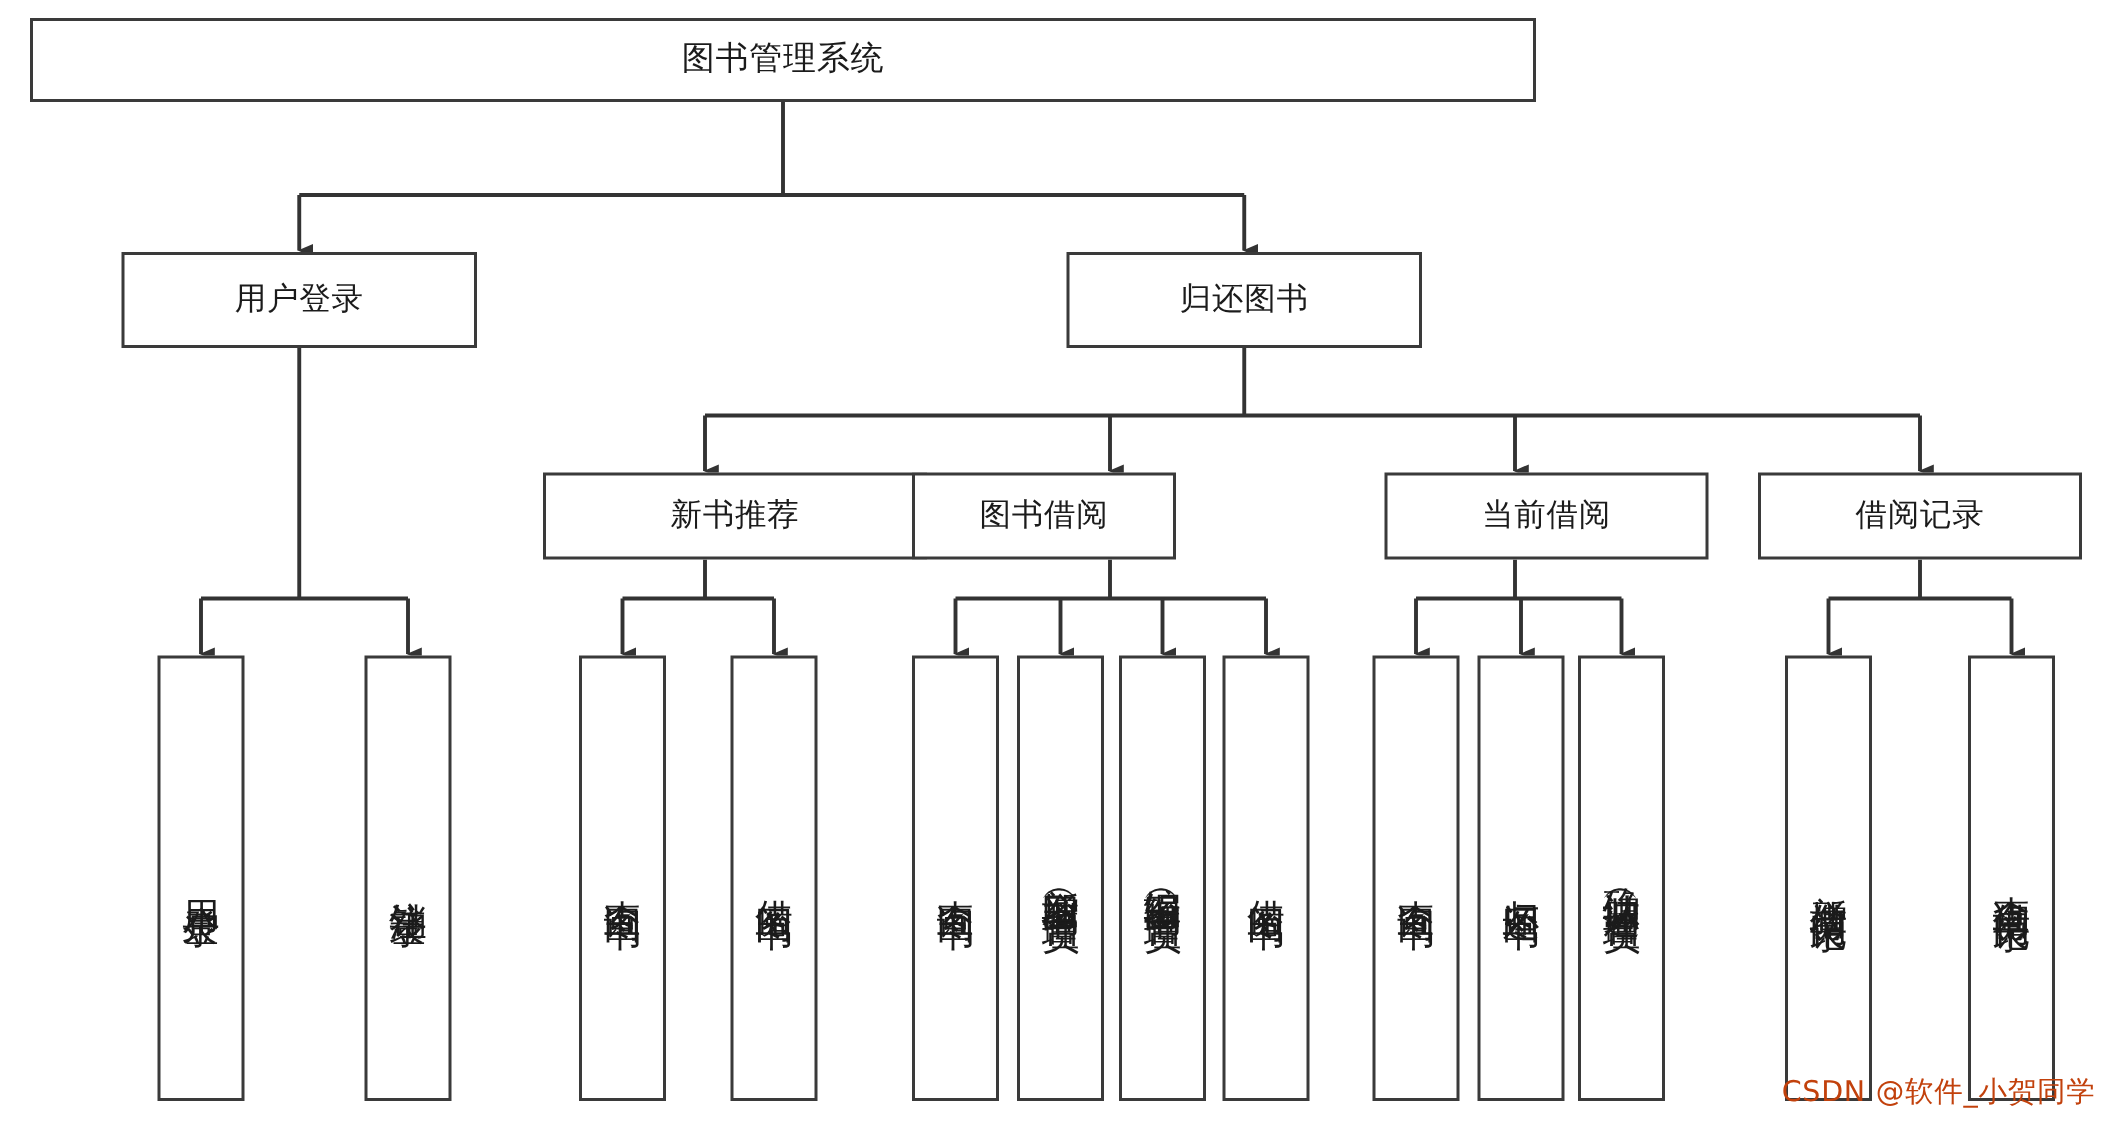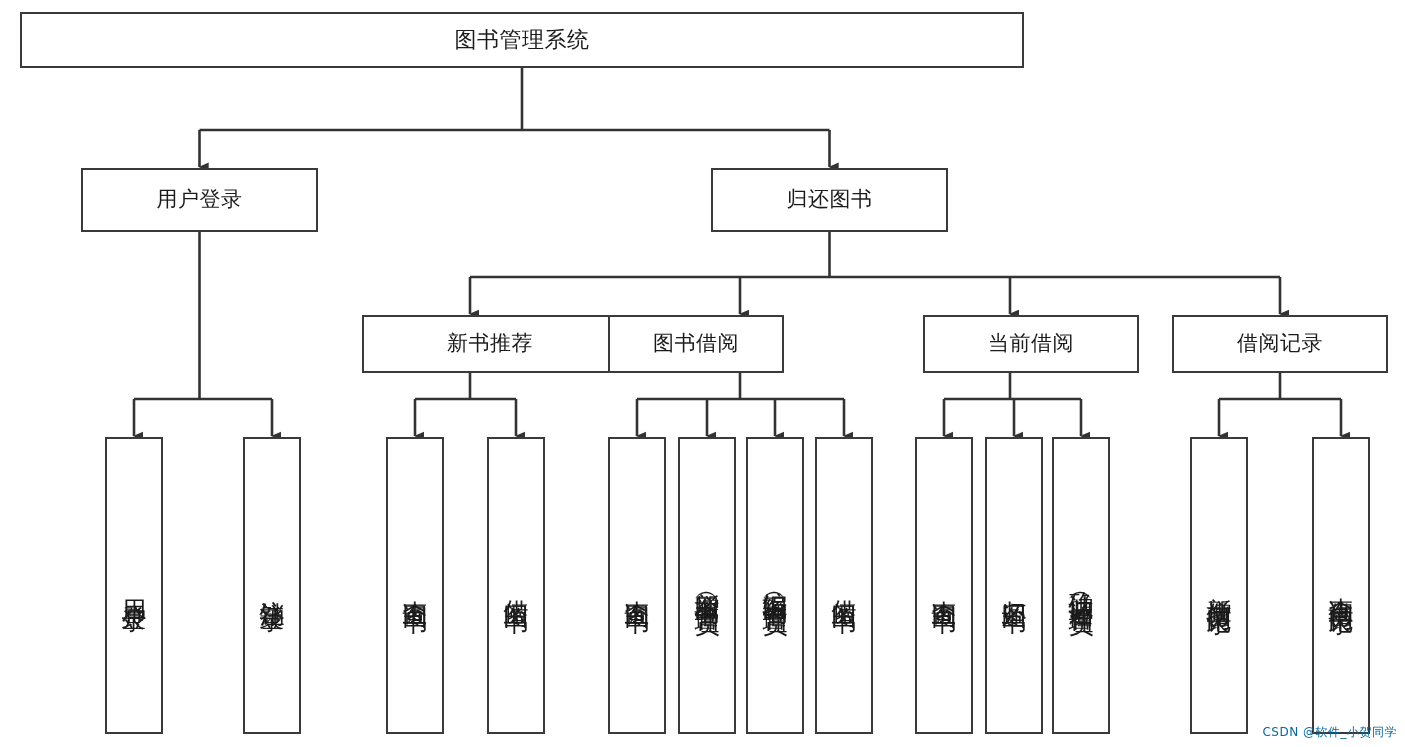--- a/index.html
+++ b/index.html
@@ -58,22 +58,22 @@
     text-orientation: upright;
     font-size: 25px;
     letter-spacing: 3px;
     line-height: 1;
     white-space: nowrap;
   }
   .watermark {
     position: absolute;
     right: 8px;
     bottom: 6px;
-    font-size: 12px;
-    color: #0369a1;
+    font-size: 19px;
+    color: #c2410c;
     letter-spacing: 0.5px;
     white-space: nowrap;
   }
 </style>
 </head>
 <body>
 
 <div id="canvas">
   <svg class="edges" viewBox="0 0 1405 747">
     <defs>

